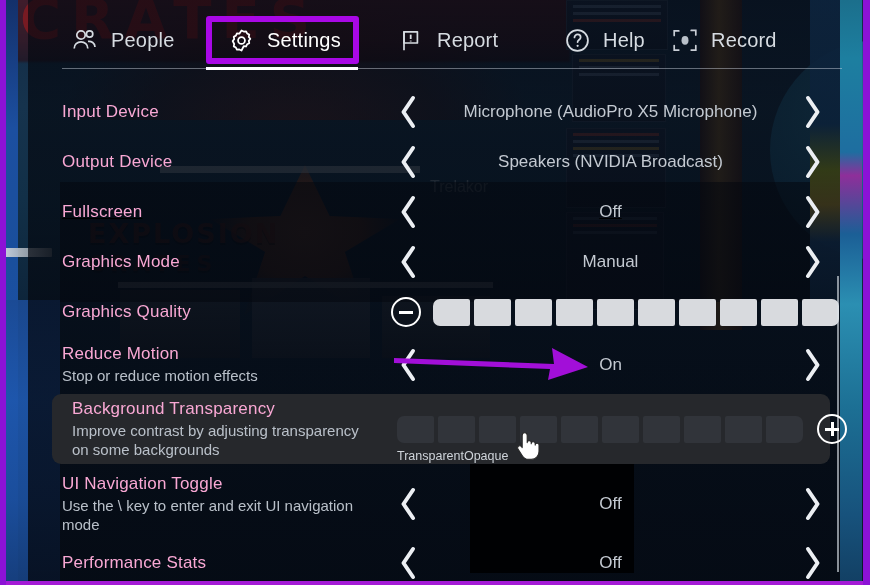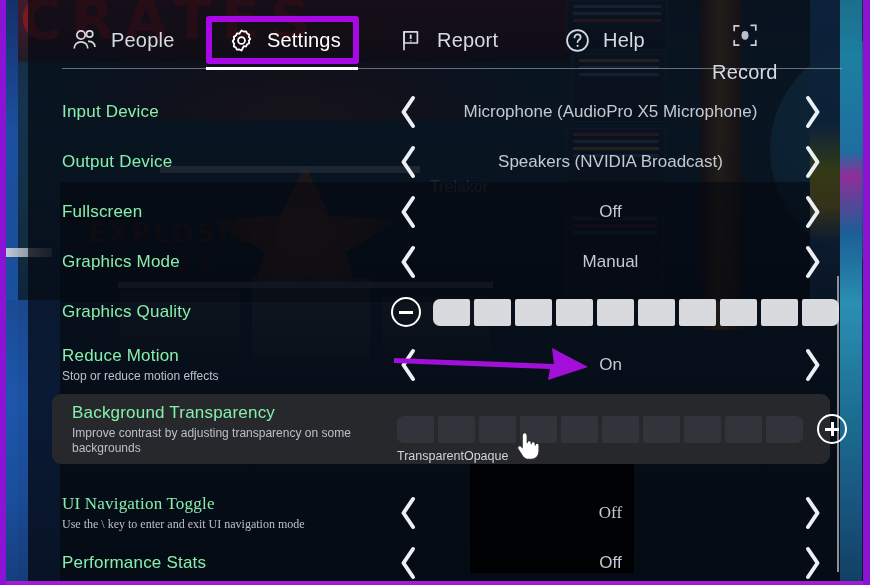--- a/index.html
+++ b/index.html
@@ -233,21 +233,21 @@
   .nav-icon {
     width: 26px; height: 26px;
     display: flex; align-items: center; justify-content: center;
   }
   .nav-icon svg { display: block; }
 
   #nav-people   { left: 72px; }
   #nav-settings { left: 228px; }
   #nav-report   { left: 398px; }
   #nav-help     { left: 564px; }
-  #nav-record   { left: 712px; flex-direction: column; }
+  #nav-record   { left: 672px; }
 
   .settings-highlight {
     position: absolute;
     left: 206px; top: 16px;
     width: 153px; height: 48px;
     border: 6px solid #a908e6;
     border-radius: 3px;
     box-sizing: border-box;
     z-index: 25;
     pointer-events: none;
@@ -268,27 +268,27 @@
     box-sizing: border-box;
   }
   .row-labels {
     width: 345px;
     flex: 0 0 345px;
     padding-left: 16px;
     box-sizing: border-box;
   }
   .row-title {
     font-size: 17px;
-    color: #86efac;
+    color: #f9a8d4;
     font-weight: 400;
     letter-spacing: .2px;
     white-space: nowrap;
   }
   .row-desc {
-    font-size: 12px;
+    font-size: 15px;
     color: #b9c0c9;
     margin-top: 3px;
     line-height: 1.25;
     max-width: 300px;
   }
   .row-control {
     flex: 1;
     display: flex;
     align-items: center;
     justify-content: space-between;
@@ -654,21 +654,21 @@
         </span>
         <span class="row-value">On</span>
         <span class="chev">
           <svg width="20" height="34" viewBox="0 0 20 34" fill="none" stroke="#eceff3" stroke-width="4" stroke-linecap="round" stroke-linejoin="round">
               <path d="M5 3 L14.5 17 L5 31"></path>
             </svg>
         </span>
       </div>
     </div>
 
-    <div class="row" style="top:406px; height:66px;font-family:Liberation Serif, serif;">
+    <div class="row" style="top:397px; height:66px;">
       <div class="row-labels">
         <div class="row-title">UI Navigation Toggle</div>
         <div class="row-desc">Use the \ key to enter and exit UI navigation mode</div>
       </div>
       <div class="row-control">
         <span class="chev">
           <svg width="20" height="34" viewBox="0 0 20 34" fill="none" stroke="#eceff3" stroke-width="4" stroke-linecap="round" stroke-linejoin="round">
               <path d="M15 3 L5.5 17 L15 31"></path>
             </svg>
         </span>

